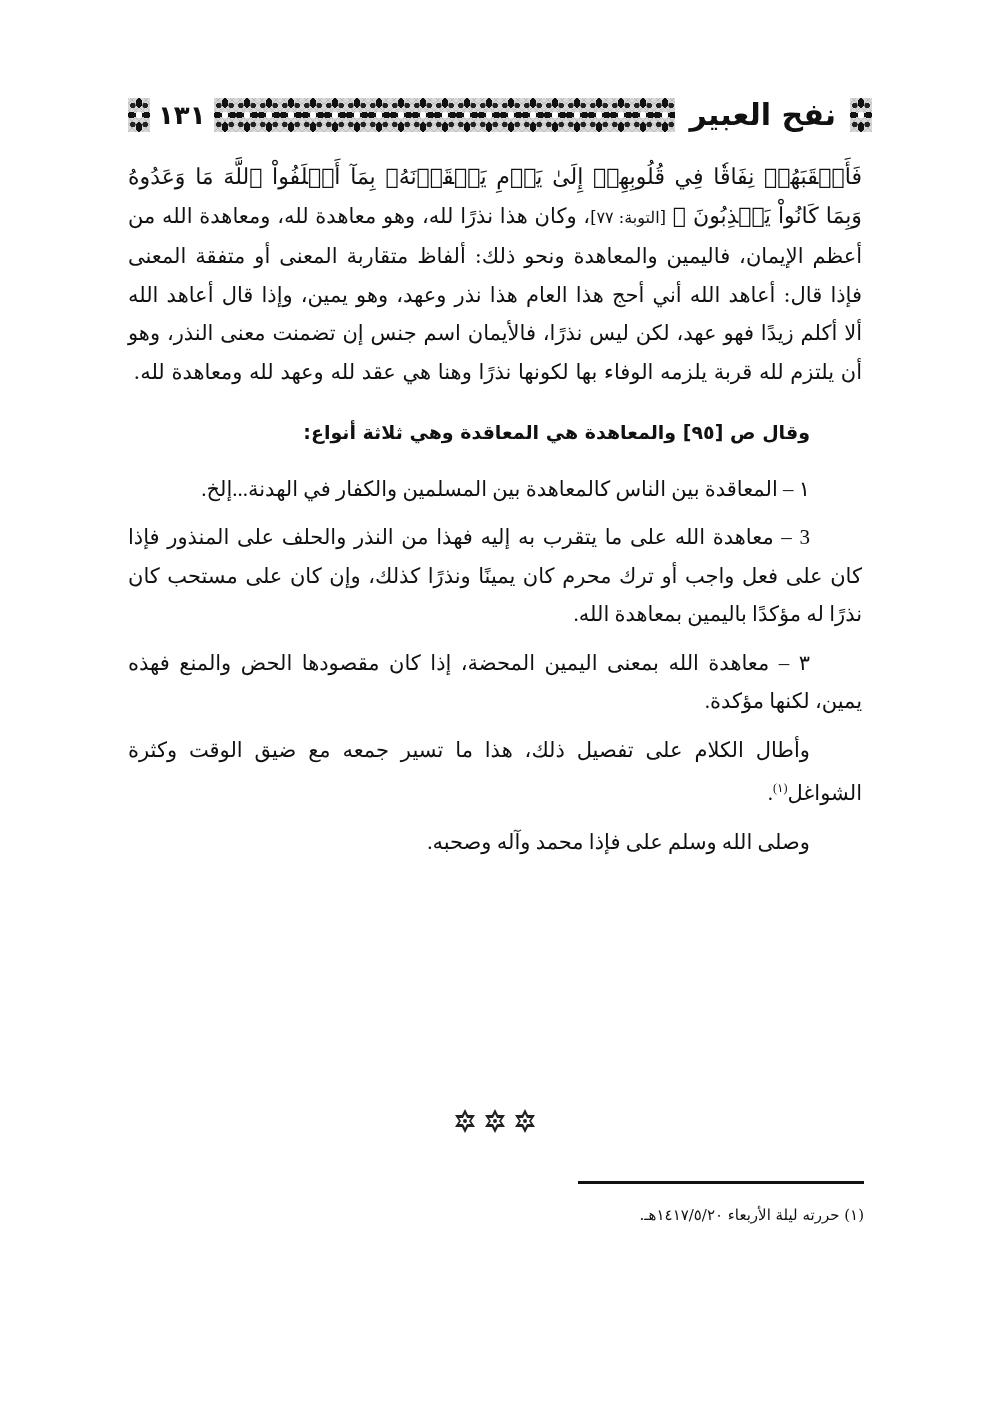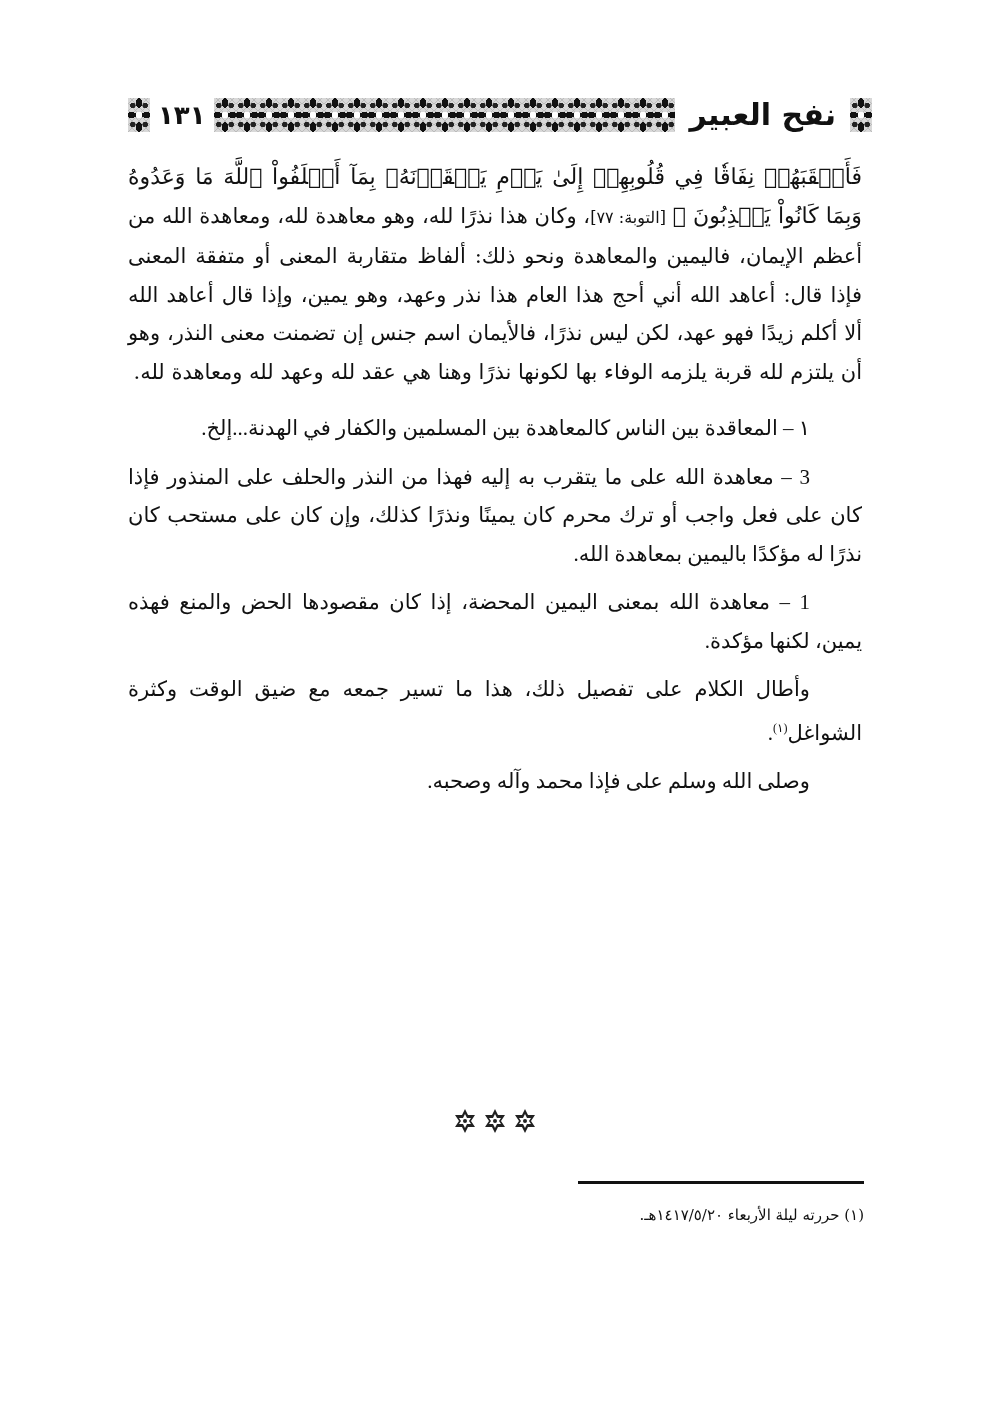--- a/index.html
+++ b/index.html
@@ -55,23 +55,24 @@
     <div class="orn orn-long"></div>
     <span class="book-title">نفح العبير</span>
     <div class="orn orn-small"></div>
   </div>
 
   <div class="body-text">
     <p class="p">
       <span class="quran">فَأَعۡقَبَهُمۡ نِفَاقٗا فِي قُلُوبِهِمۡ إِلَىٰ يَوۡمِ يَلۡقَوۡنَهُۥ بِمَآ أَخۡلَفُواْ ٱللَّهَ مَا وَعَدُوهُ وَبِمَا كَانُواْ يَكۡذِبُونَ ﴾</span>
       <span class="ref">[التوبة: ٧٧]</span><span>، وكان هذا نذرًا لله، وهو معاهدة لله، ومعاهدة الله من أعظم الإيمان، فاليمين والمعاهدة ونحو ذلك: ألفاظ متقاربة المعنى أو متفقة المعنى فإذا قال: أعاهد الله أني أحج هذا العام هذا نذر وعهد، وهو يمين، وإذا قال أعاهد الله ألا أكلم زيدًا فهو عهد، لكن ليس نذرًا، فالأيمان اسم جنس إن تضمنت معنى النذر، وهو أن يلتزم لله قربة يلزمه الوفاء بها لكونها نذرًا وهنا هي عقد لله وعهد لله ومعاهدة لله.</span>
     </p>
+    <p class="p indent bold" style="margin-top:22px;">وقال ص [٩٥] والمعاهدة هي المعاقدة وهي ثلاثة أنواع:</p>
     <p class="p indent" style="margin-top:18px;">١ – المعاقدة بين الناس كالمعاهدة بين المسلمين والكفار في الهدنة...إلخ.</p>
     <p class="p indent">3 – معاهدة الله على ما يتقرب به إليه فهذا من النذر والحلف على المنذور فإذا كان على فعل واجب أو ترك محرم كان يمينًا ونذرًا كذلك، وإن كان على مستحب كان نذرًا له مؤكدًا باليمين بمعاهدة الله.</p>
-    <p class="p indent">1 – معاهدة الله بمعنى اليمين المحضة، إذا كان مقصودها الحض والمنع فهذه يمين، لكنها مؤكدة.</p>
+    <p class="p indent">٣ – معاهدة الله بمعنى اليمين المحضة، إذا كان مقصودها الحض والمنع فهذه يمين، لكنها مؤكدة.</p>
     <p class="p indent">
       <span>وأطال الكلام على تفصيل ذلك، هذا ما تسير جمعه مع ضيق الوقت وكثرة الشواغل</span><span class="sup">(١)</span><span>.</span>
     </p>
     <p class="p indent">وصلى الله وسلم على فإذا محمد وآله وصحبه.</p>
   </div>
 
   <div class="stars">
     <span class="star">
       <svg viewBox="0 0 22 26">
           <polygon points="11,1 14,7 21,7 17,13 21,19 14,19 11,25 8,19 1,19 5,13 1,7 8,7" fill="#222"></polygon>

